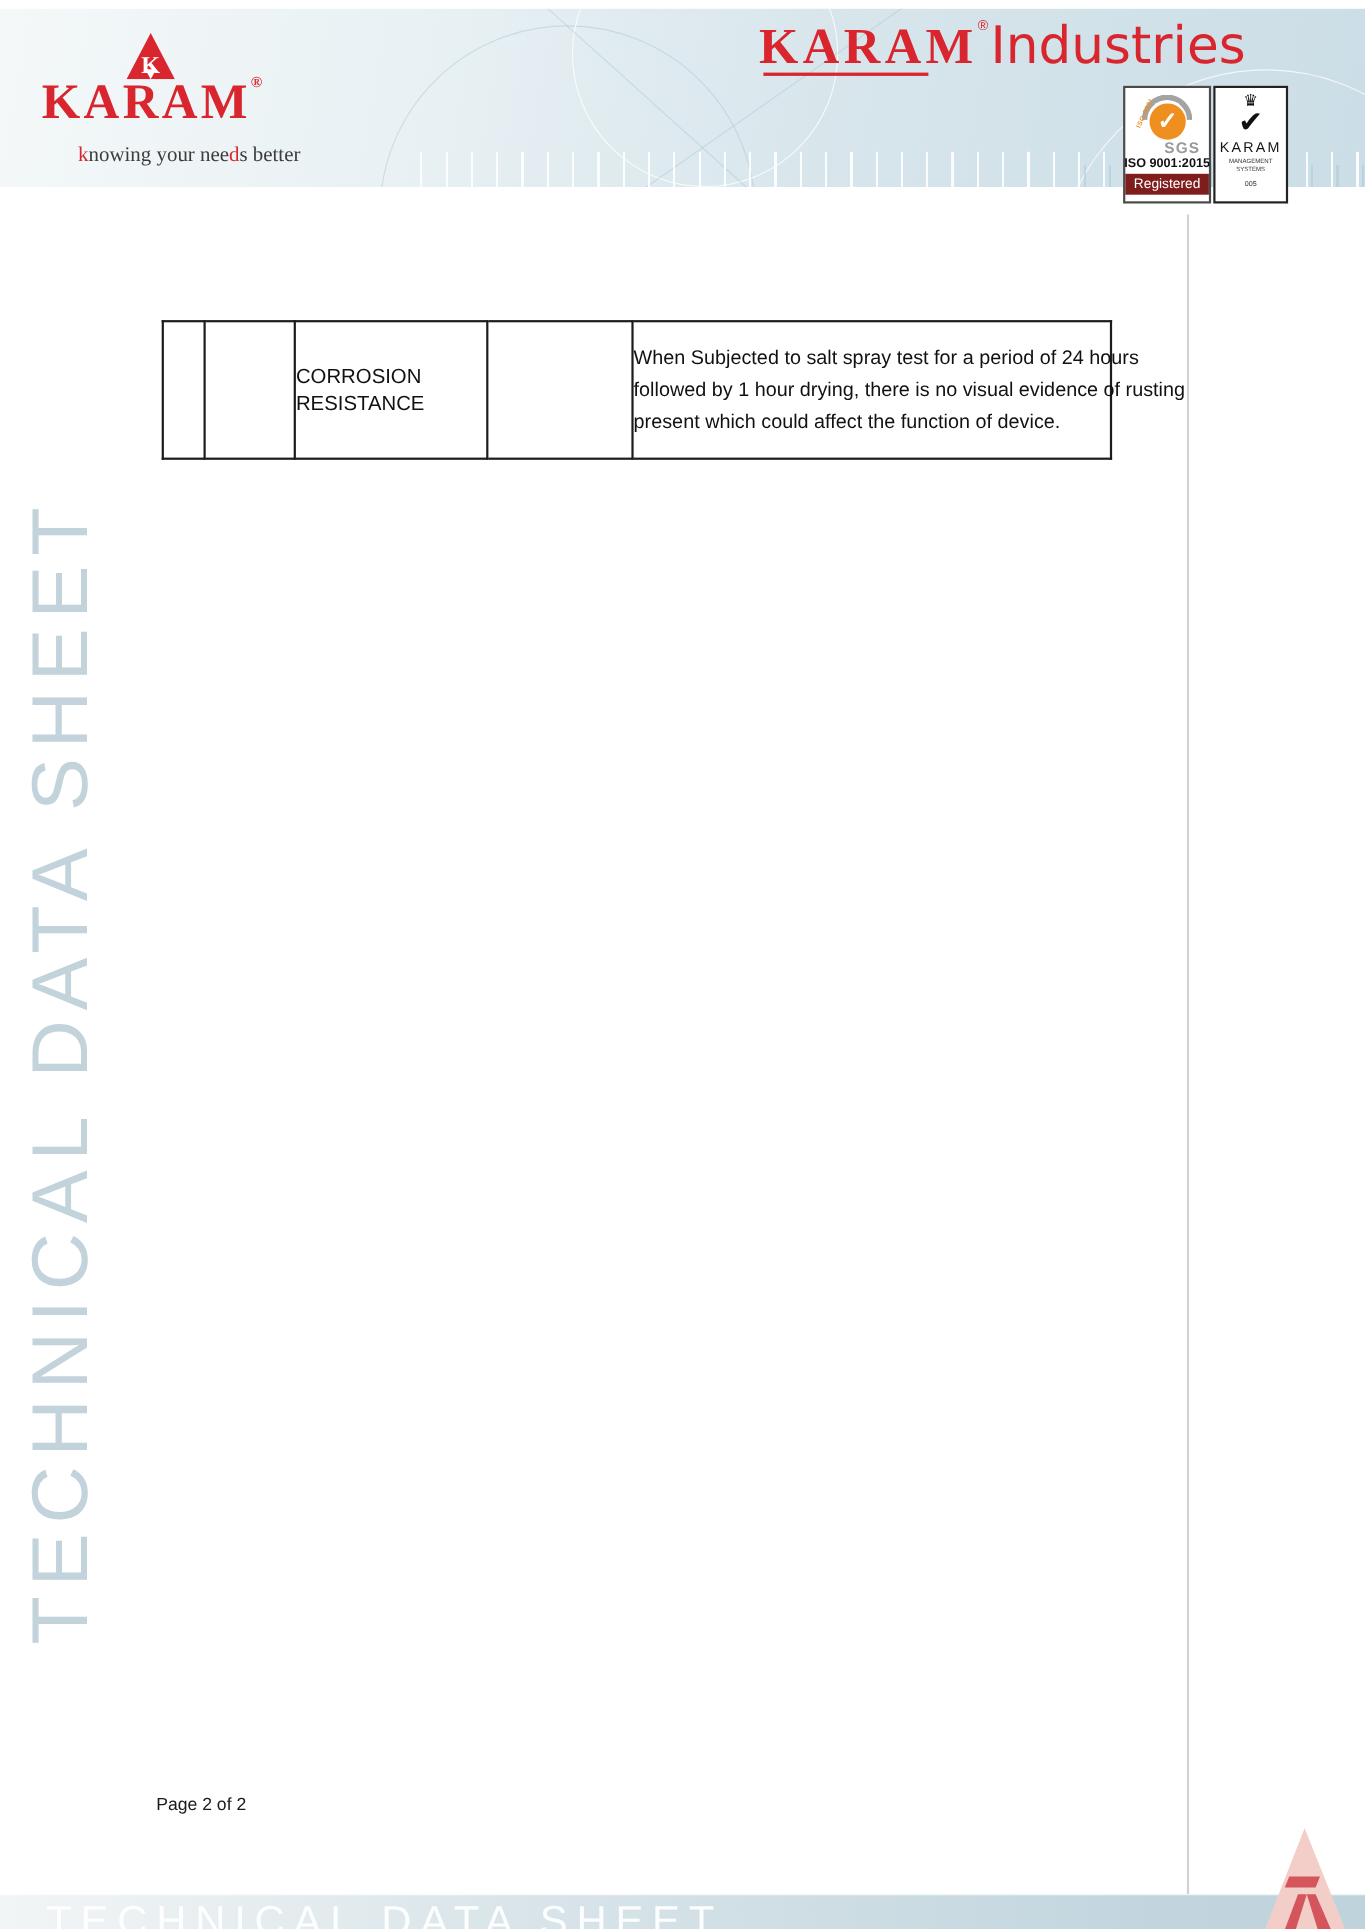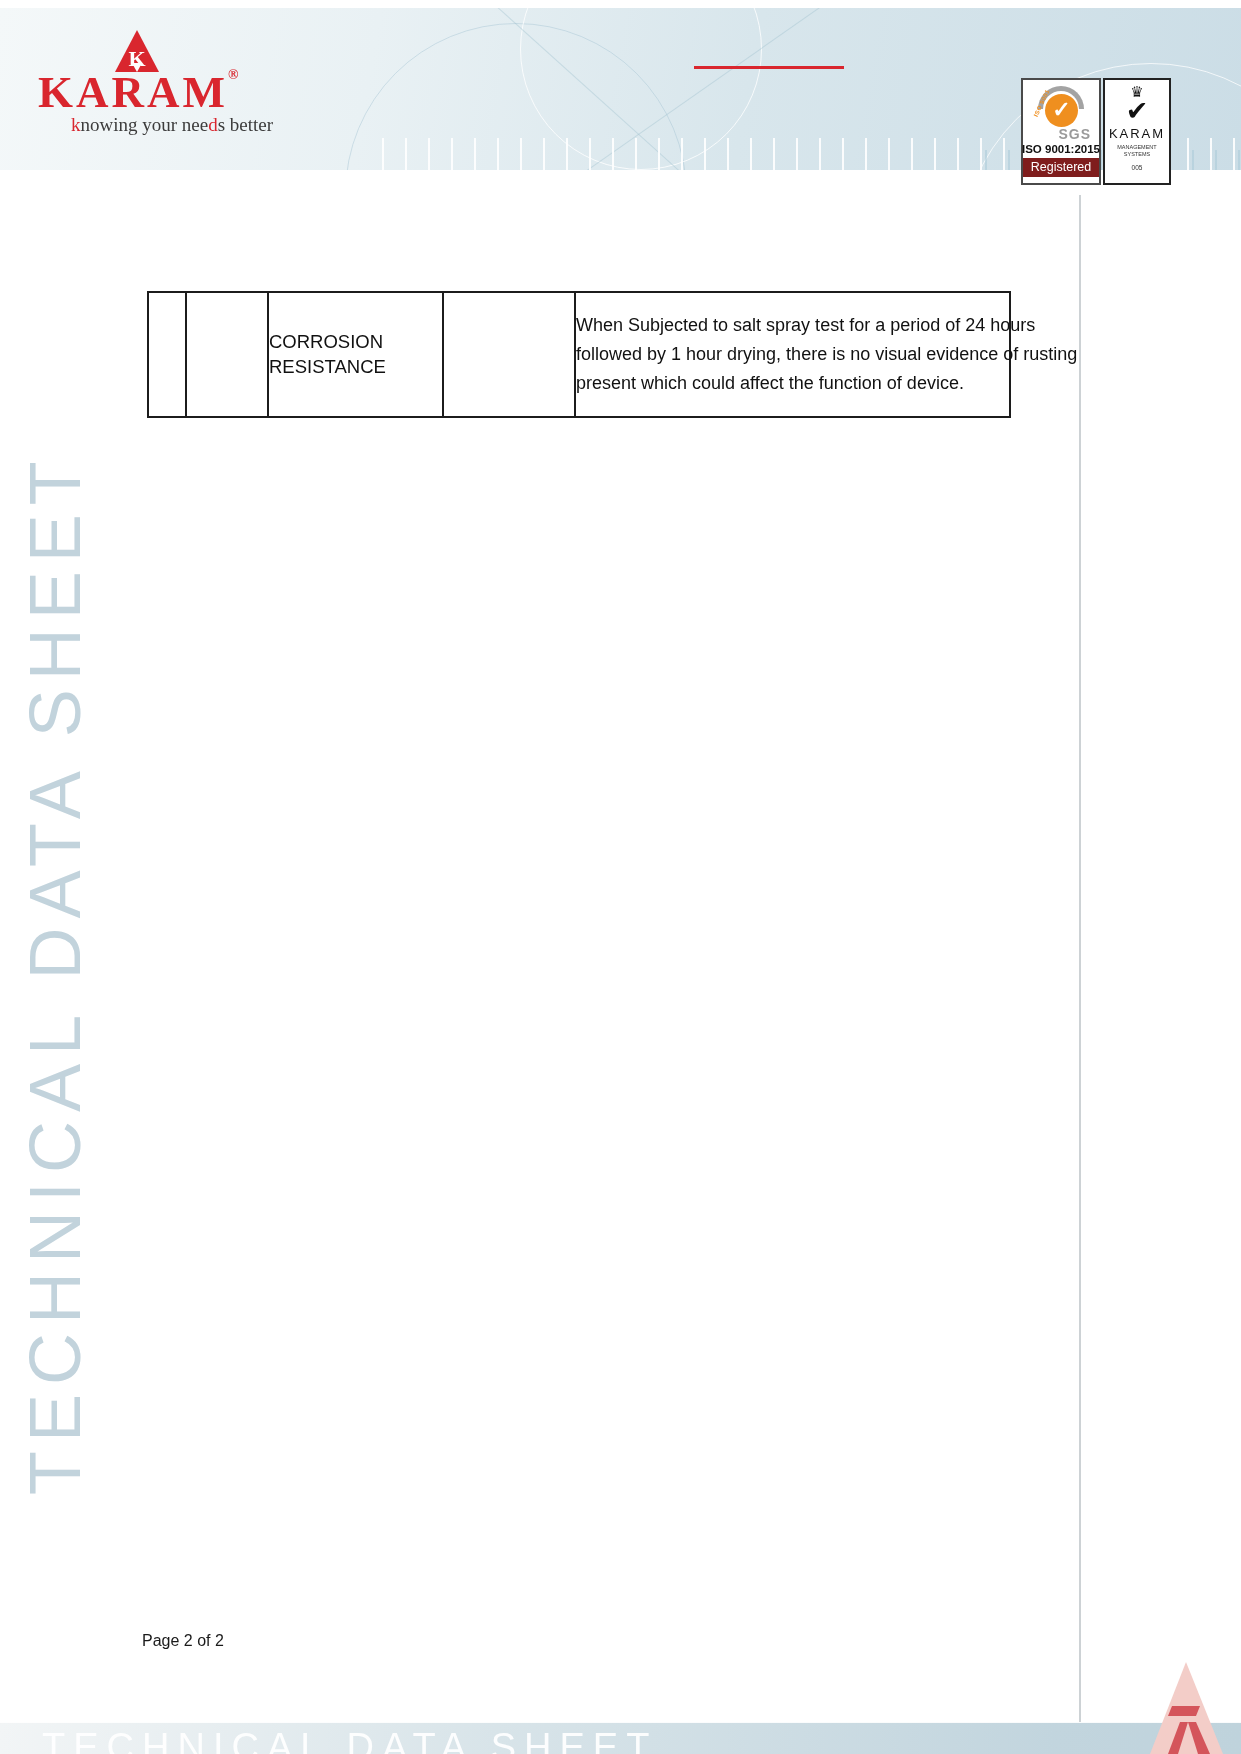--- a/index.html
+++ b/index.html
@@ -28,21 +28,21 @@
     position:absolute;left:985px;top:142px;width:256px;height:36px;
     background:repeating-linear-gradient(90deg,rgba(170,202,216,0.55) 0 2px,transparent 2px 23px);
   }
 
   
   .karam-logo{position:absolute;left:38px;top:22px;width:240px;}
   .karam-triangle{position:absolute;left:77px;top:8px;width:44px;height:42px;}
   .karam-word{position:absolute;left:0;top:44px;font-family:Liberation Serif, serif;font-weight:bold;
     font-size:45px;letter-spacing:3px;color:#d9262e;white-space:nowrap;}
   .karam-reg{font-size:14px;vertical-align:28px;letter-spacing:0;}
-  .karam-tagline{position:absolute;left:33px;top:92px;font-family:"Liberation Serif",serif;
+  .karam-tagline{position:absolute;left:33px;top:108px;font-family:"Liberation Serif",serif;
     font-size:19px;color:#3c3c3c;white-space:nowrap;text-align:right;}
   .karam-tagline .red{color:#d9262e;}
 
   
   .industries-wordmark{position:absolute;left:690px;top:14px;white-space:nowrap;}
   .iw-karam{font-family:"Liberation Serif",serif;font-weight:bold;font-size:46px;letter-spacing:4px;color:#d9262e;}
   .iw-reg{font-size:13px;color:#d9262e;vertical-align:30px;}
   .iw-word{font-family:"DejaVu Sans",sans-serif;font-size:47px;color:#d9262e;margin-left:2px;position:relative;}
   .iw-underbar{position:absolute;left:694px;top:66px;width:150px;height:3px;background:#d9262e;}
 
@@ -119,20 +119,23 @@
   <div class="karam-logo">
     <svg class="karam-triangle" viewBox="0 0 44 42">
       <polygon points="22,0 0,42 44,42" fill="#d9262e"></polygon>
       <polygon points="22,42 17,33 27,33" fill="#ffffff"></polygon>
       <text x="22" y="36" text-anchor="middle" font-family="Liberation Serif,serif" font-weight="bold" font-size="22" fill="#ffffff">K</text>
     </svg>
     <div class="karam-word"><span>KARAM</span><span class="karam-reg">®</span></div>
     <div class="karam-tagline"><span class="red">k</span><span>nowing your nee</span><span class="red">d</span><span>s better</span></div>
   </div>
 
+  <div class="industries-wordmark">
+    <span class="iw-karam">KARAM</span><span class="iw-reg">®</span><span class="iw-word">Industries</span>
+  </div>
   <div class="iw-underbar"></div>
 
   <div class="badges">
     <div class="badge sgs-badge">
       <div class="sgs-mark">
         <div class="sgs-arc"></div>
         <div class="sgs-arc-label">ISO 9001</div>
         <div class="sgs-circle">✓</div>
       </div>
       <div class="sgs-name">SGS</div>

